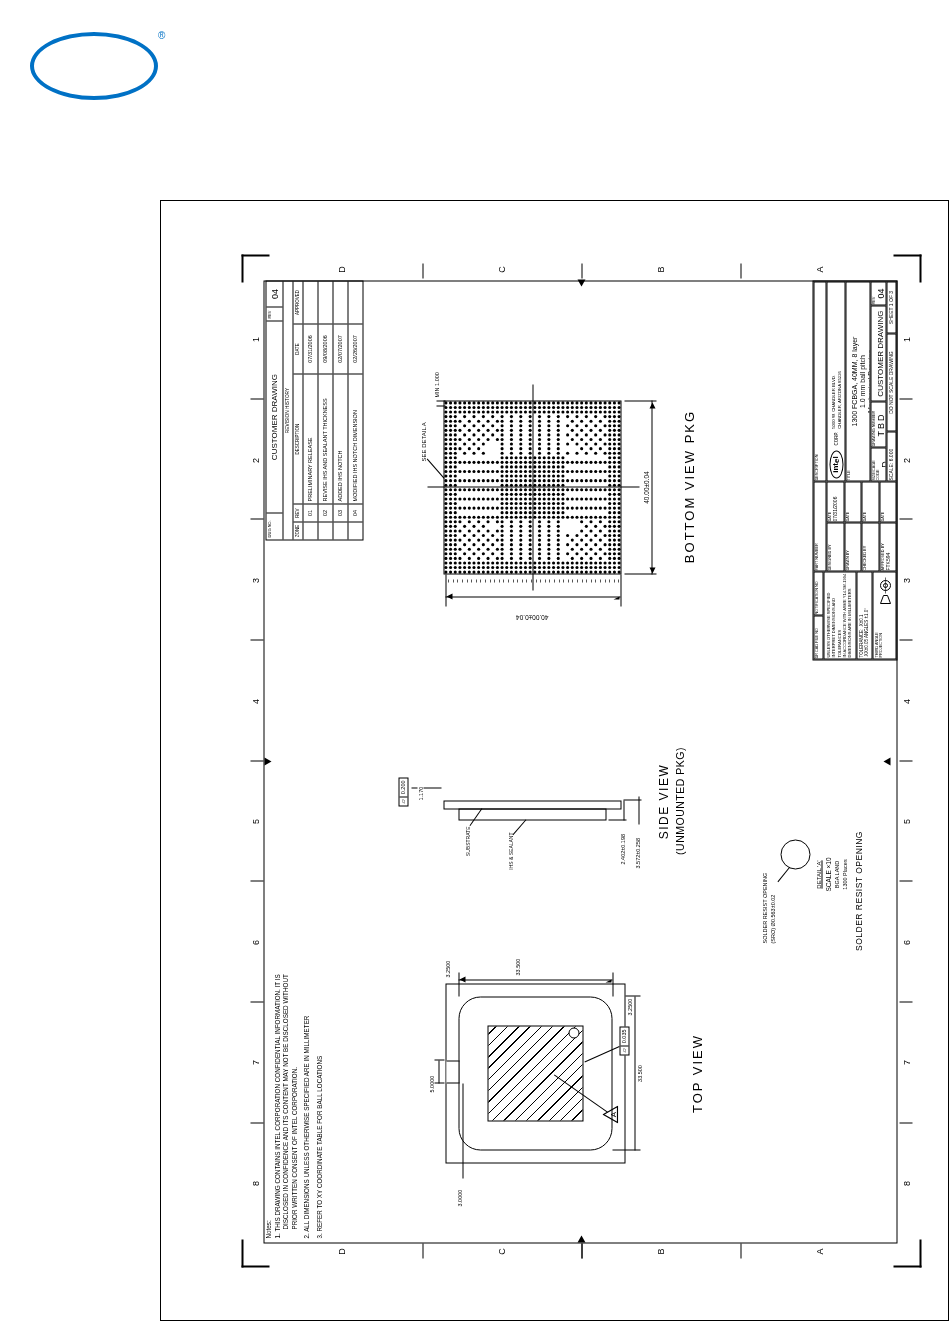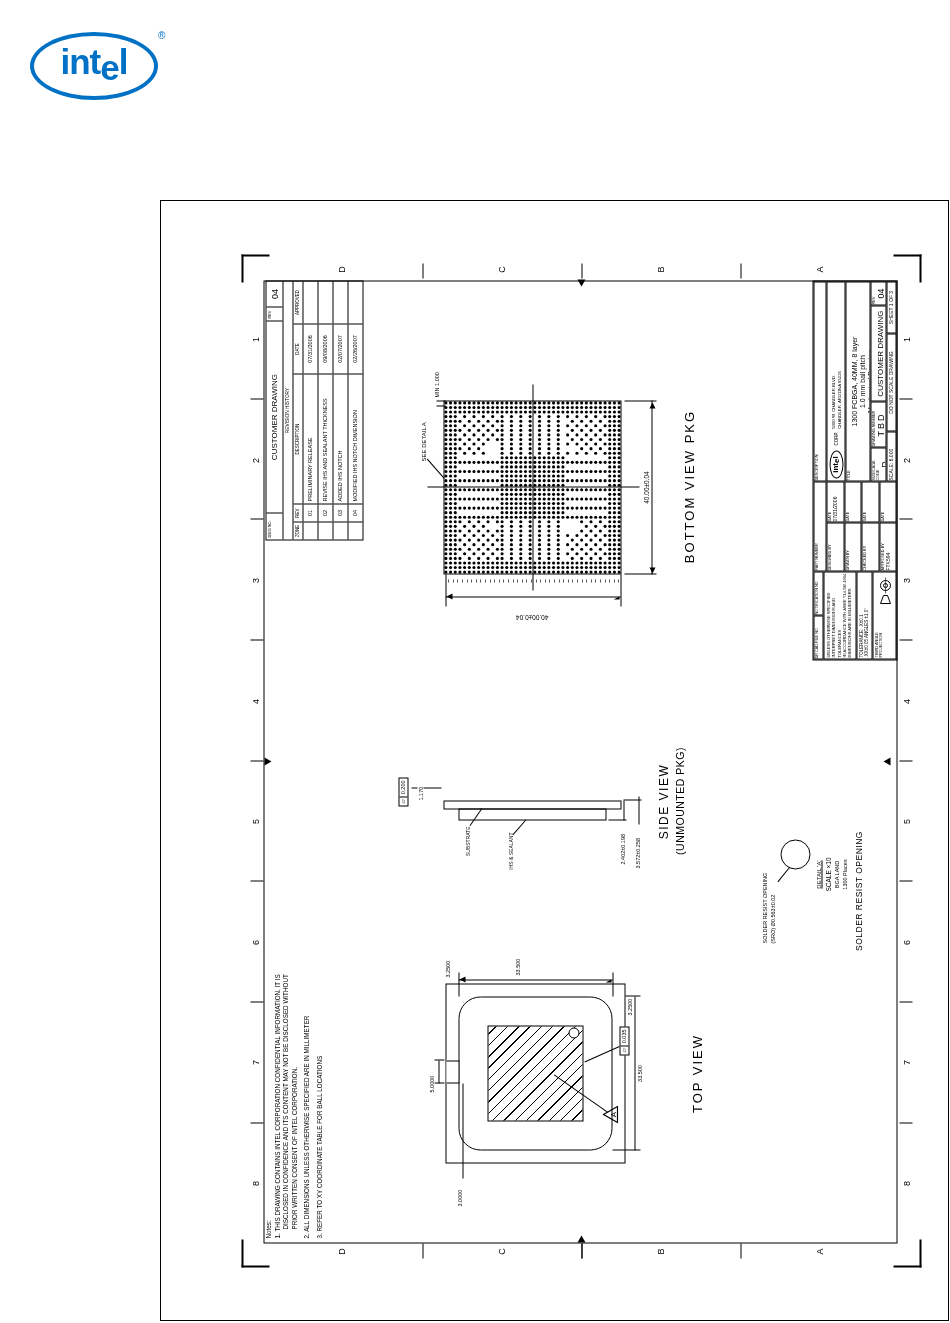--- a/index.html
+++ b/index.html
@@ -46,21 +46,20 @@
   .fcf span:first-child{border-left:none;}
   .vtext{transform:rotate(-90deg);transform-origin:center;}
 </style>
 </head>
 <body>
 
 <div class="page">
 
   <div class="logo-wrap">
     <div class="logo-oval"></div>
-    <div class="logo-text"><span>int</span><span class="drop">e</span><span>l</span></div>
     <div class="reg">®</div>
   </div>
 
   <div class="content-box"></div>
 
   <div class="sheet">
 
     <div class="frame"></div>
 
     <div class="corner" style="left:-9px;top:-9px;border-left:2px solid #000;border-top:2px solid #000;"></div>

